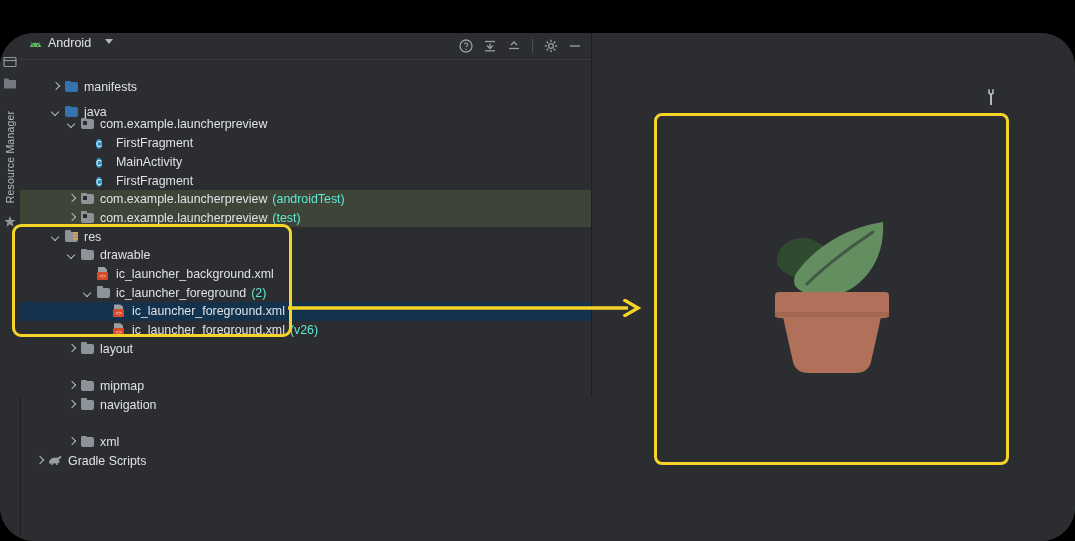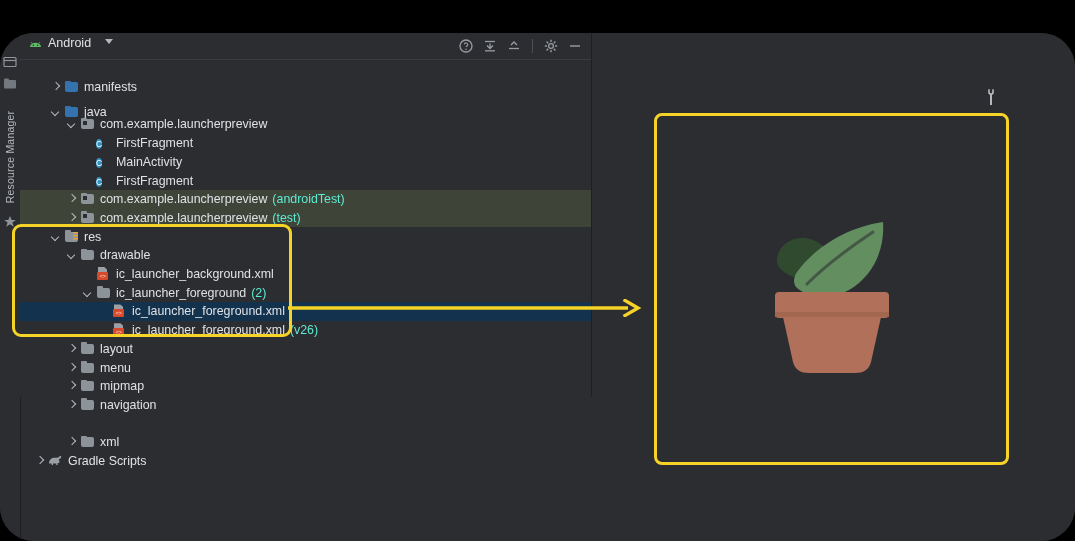--- a/index.html
+++ b/index.html
@@ -533,29 +533,20 @@
           </div>
           <div class="row" style="top: 280.5px;">
             <span style="display: inline-block; flex: 0 0 auto; width: 46px;"></span>
             <span class="arrow-toggle right"></span>
             <span class="node-icon">
               <span class="folder-tab" style="background: rgb(140, 147, 153);"></span>
               <span class="folder-shape" style="background: rgb(140, 147, 153);"></span>
             </span>
             <span class="label-main">layout</span>
           </div>
-          <div class="row" style="top: 299.2px;">
-            <span style="display: inline-block; flex: 0 0 auto; width: 46px;"></span>
-            <span class="arrow-toggle right"></span>
-            <span class="node-icon">
-              <span class="folder-tab" style="background: rgb(140, 147, 153);"></span>
-              <span class="folder-shape" style="background: rgb(140, 147, 153);"></span>
-            </span>
-            <span class="label-main">menu</span>
-          </div>
           <div class="row" style="top: 336.6px;">
             <span style="display: inline-block; flex: 0 0 auto; width: 46px;"></span>
             <span class="arrow-toggle right"></span>
             <span class="node-icon">
               <span class="folder-tab" style="background: rgb(140, 147, 153);"></span>
               <span class="folder-shape" style="background: rgb(140, 147, 153);"></span>
             </span>
             <span class="label-main">navigation</span>
           </div>
           <div class="row" style="top: 317.9px;">

